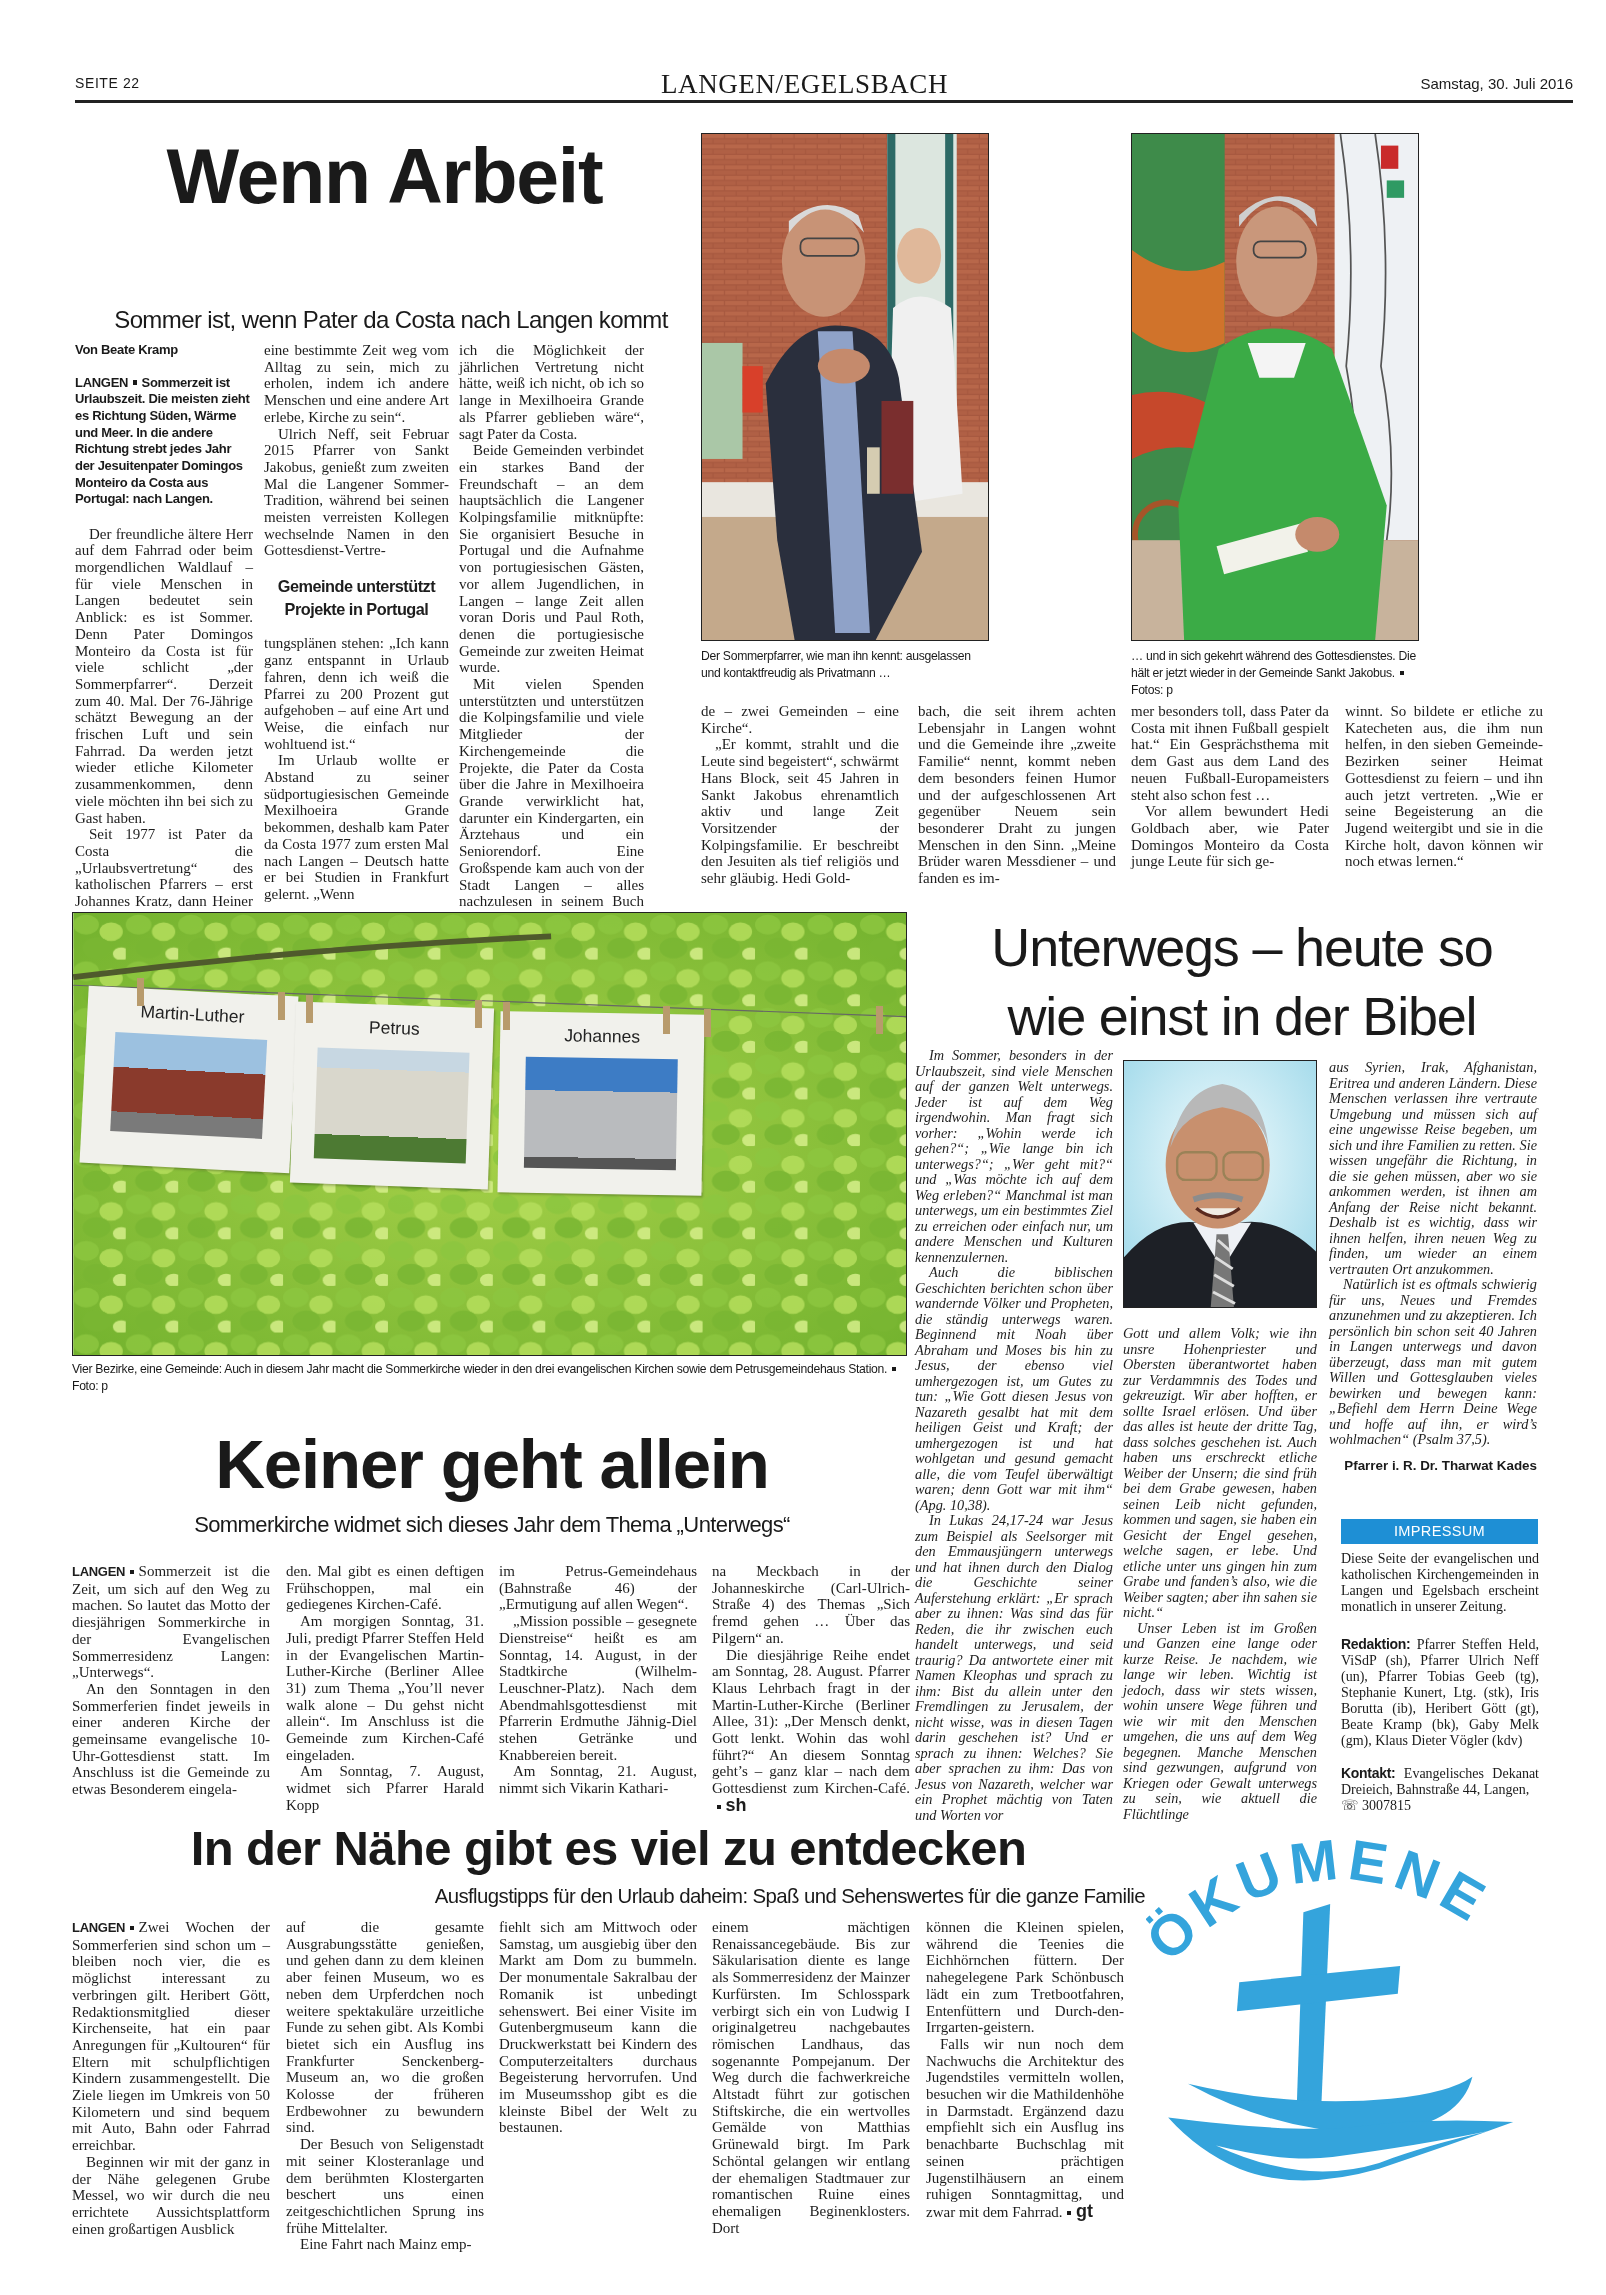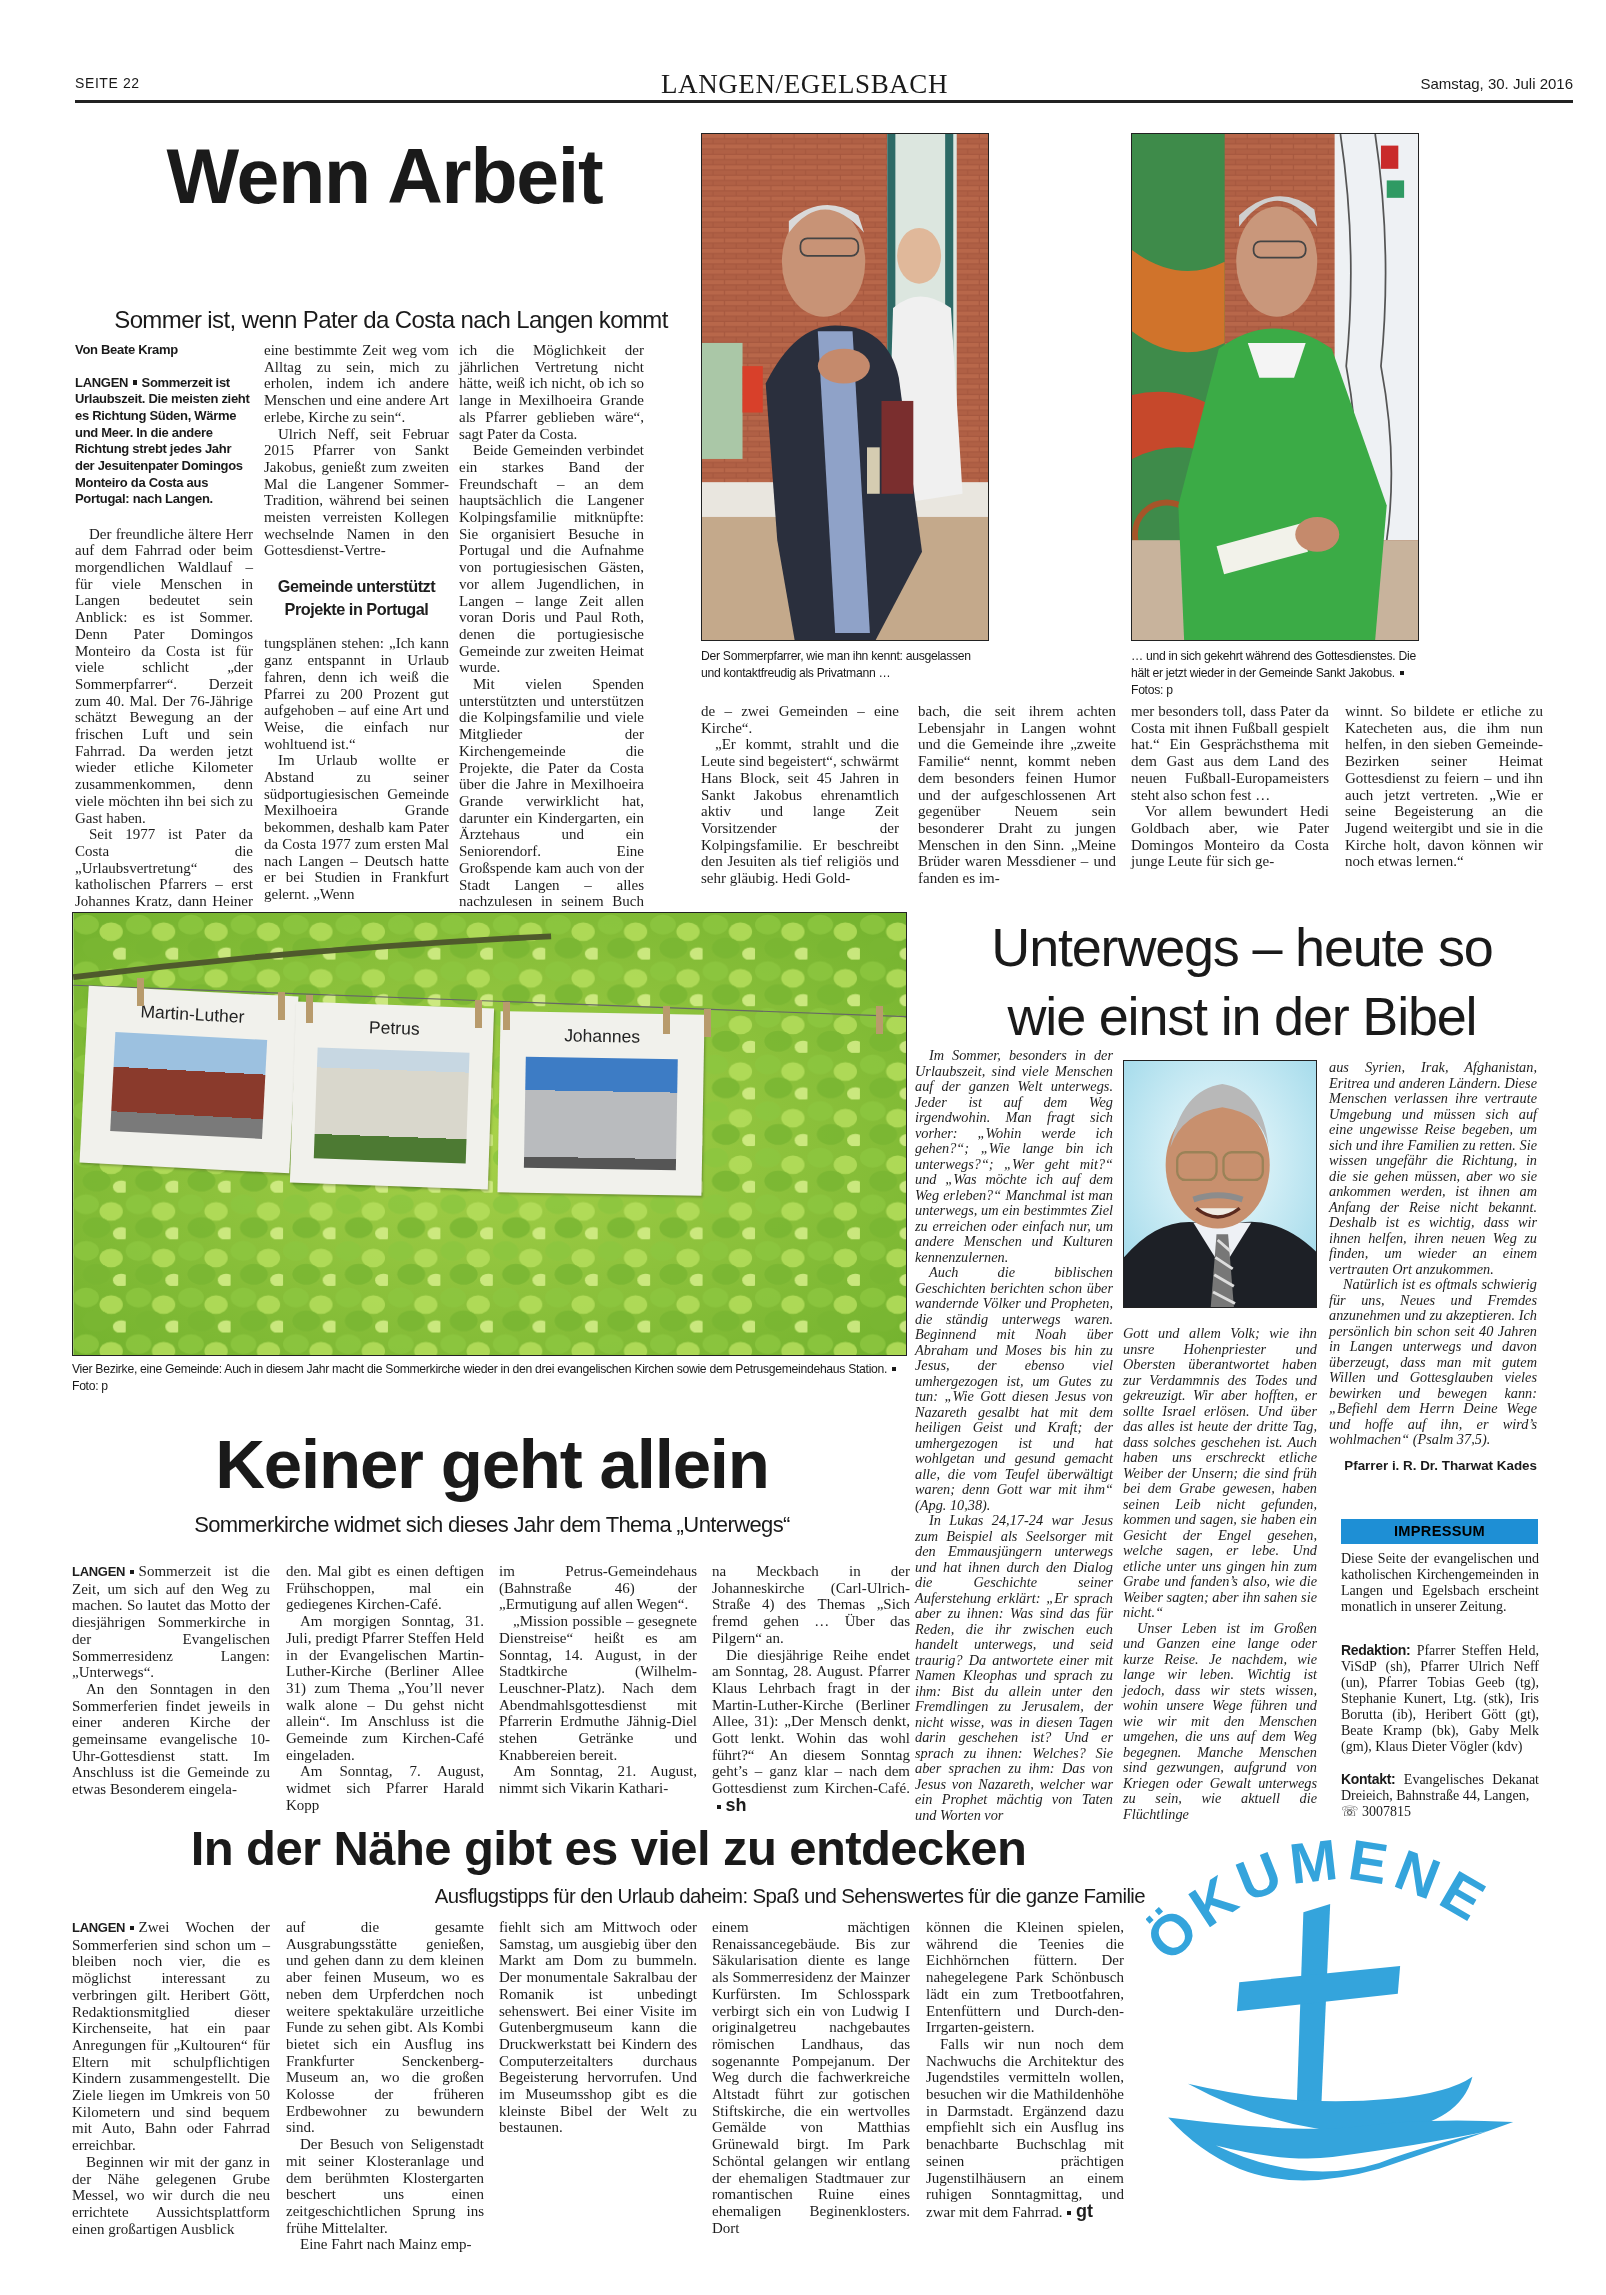--- a/index.html
+++ b/index.html
@@ -22,21 +22,21 @@
 .lead{font-family:"Liberation Sans","DejaVu Sans",sans-serif;font-weight:bold;font-size:13px;line-height:16.7px;letter-spacing:-0.3px}
 .byline{font-family:"Liberation Sans","DejaVu Sans",sans-serif;font-weight:bold;font-size:13px;letter-spacing:-0.3px}
 .ital{font-style:italic}
 .caption{font-family:"Liberation Sans","DejaVu Sans",sans-serif;font-size:12.2px;line-height:17px;letter-spacing:-0.3px;color:#1a1a1a}
 .dot{display:inline-block;width:4.1px;height:4.1px;background:#1a1a1a;vertical-align:middle;margin:0 4.7px 1.2px 4.7px}
 .dateline{font-family:"Liberation Sans","DejaVu Sans",sans-serif;font-weight:bold;font-size:13px;letter-spacing:-0.3px}
 .subhead{font-family:"Liberation Sans","DejaVu Sans",sans-serif;font-weight:bold;font-size:16.3px;text-align:center;line-height:23px;letter-spacing:-0.5px;margin:16.3px 0 14px}
 .photo{border:1.2px solid #222;overflow:hidden}
 .signoff{font-family:"Liberation Sans","DejaVu Sans",sans-serif;font-weight:bold;font-size:18px}
 
-#imp-head{left:1341px;top:1519px;width:197px;height:24.5px;background:#1e8fd5;color:#000000;font-family:"Liberation Sans",sans-serif;font-weight:bold;font-size:14.6px;text-align:center;line-height:24.5px;letter-spacing:0.3px}
+#imp-head{left:1341px;top:1519px;width:197px;height:24.5px;background:#1e8fd5;color:#ffffff;font-family:"Liberation Sans",sans-serif;font-weight:normal;font-size:14.6px;text-align:center;line-height:24.5px;letter-spacing:0.3px}
 .imp{font-size:14px;line-height:16px;text-align:justify}
 .imp b{font-family:"Liberation Sans",sans-serif;letter-spacing:-0.3px}
 </style>
 </head>
 <body>
 
 <div class="abs sans" id="page-num">SEITE 22</div>
 <div class="abs" id="section-name">LANGEN/EGELSBACH</div>
 <div class="abs sans" id="date">Samstag, 30. Juli 2016</div>
 <div class="abs" id="rule"></div>
@@ -253,21 +253,21 @@
 
 <div class="abs body ital" style="left:1329px;top:1060px;width:208px;font-size:14.3px;line-height:15.5px">
   <p class="noindent">aus Syrien, Irak, Afghanistan, Eritrea und anderen Ländern. Diese Menschen verlassen ihre vertraute Umgebung und müssen sich auf eine ungewisse Reise begeben, um sich und ihre Familien zu retten. Sie wissen ungefähr die Richtung, in die sie gehen müssen, aber wo sie ankommen werden, ist ihnen am Anfang der Reise nicht bekannt. Deshalb ist es wichtig, dass wir ihnen helfen, ihren neuen Weg zu finden, um wieder an einem vertrauten Ort anzukommen.</p>
   <p>Natürlich ist es oftmals schwierig für uns, Neues und Fremdes anzunehmen und zu akzeptieren. Ich persönlich bin schon seit 40 Jahren in Langen unterwegs und davon überzeugt, dass man mit gutem Willen und Gottesglauben vieles bewirken und bewegen kann: „Befiehl dem Herrn Deine Wege und hoffe auf ihn, er wird’s wohlmachen“ (Psalm 37,5).</p>
 </div>
 <div class="abs signoff" style="left:1329px;top:1458px;width:208px;text-align:right;font-size:13.4px">Pfarrer i. R. Dr. Tharwat Kades</div>
 
 <div class="abs" id="imp-head">IMPRESSUM</div>
 <div class="abs imp" style="left:1341px;top:1551px;width:198px">
   <p>Diese Seite der evangelischen und katholischen Kirchengemeinden in Langen und Egelsbach erscheint monatlich in unserer Zeitung.</p>
-  <p style="margin-top:27px"><b>Redaktion:</b> <span>Pfarrer Steffen Held, ViSdP (sh), Pfarrer Ulrich Neff (un), Pfarrer Tobias Geeb (tg), Stephanie Kunert, Ltg. (stk), Iris Borutta (ib), Heribert Gött (gt), Beate Kramp (bk), Gaby Melk (gm), Klaus Dieter Vögler (kdv)</span></p>
+  <p style="margin-top:21px"><b>Redaktion:</b> <span>Pfarrer Steffen Held, ViSdP (sh), Pfarrer Ulrich Neff (un), Pfarrer Tobias Geeb (tg), Stephanie Kunert, Ltg. (stk), Iris Borutta (ib), Heribert Gött (gt), Beate Kramp (bk), Gaby Melk (gm), Klaus Dieter Vögler (kdv)</span></p>
   <p style="margin-top:16px"><b>Kontakt:</b> <span>Evangelisches Dekanat Dreieich, Bahnstraße 44, Langen,</span><br><span>☏</span> <span>3007815</span></p>
 </div>
 
 <div class="abs hl-thin" style="left:72px;top:1824px;width:1073px;text-align:center;font-size:49px;font-weight:bold;letter-spacing:-0.6px">In der Nähe gibt es viel zu entdecken</div>
 <div class="abs sub" style="left:72px;top:1886px;width:1073px;text-align:right;font-size:20.4px">Ausflugstipps für den Urlaub daheim: Spaß und Sehenswertes für die ganze Familie</div>
 
 <div class="abs body" style="left:72px;top:1919px;width:198px">
   <p class="noindent"><span class="dateline">LANGEN</span><span class="dot"></span><span>Zwei Wochen der Sommerferien sind schon um – bleiben noch vier, die es möglichst interessant zu verbringen gilt. Heribert Gött, Redaktionsmitglied dieser Kirchenseite, hat ein paar Anregungen für „Kultouren“ für Eltern mit schulpflichtigen Kindern zusammengestellt. Die Ziele liegen im Umkreis von 50 Kilometern und sind bequem mit Auto, Bahn oder Fahrrad erreichbar.</span></p>
   <p>Beginnen wir mit der ganz in der Nähe gelegenen Grube Messel, wo wir durch die neu errichtete Aussichtsplattform einen großartigen Ausblick</p>
 </div>

